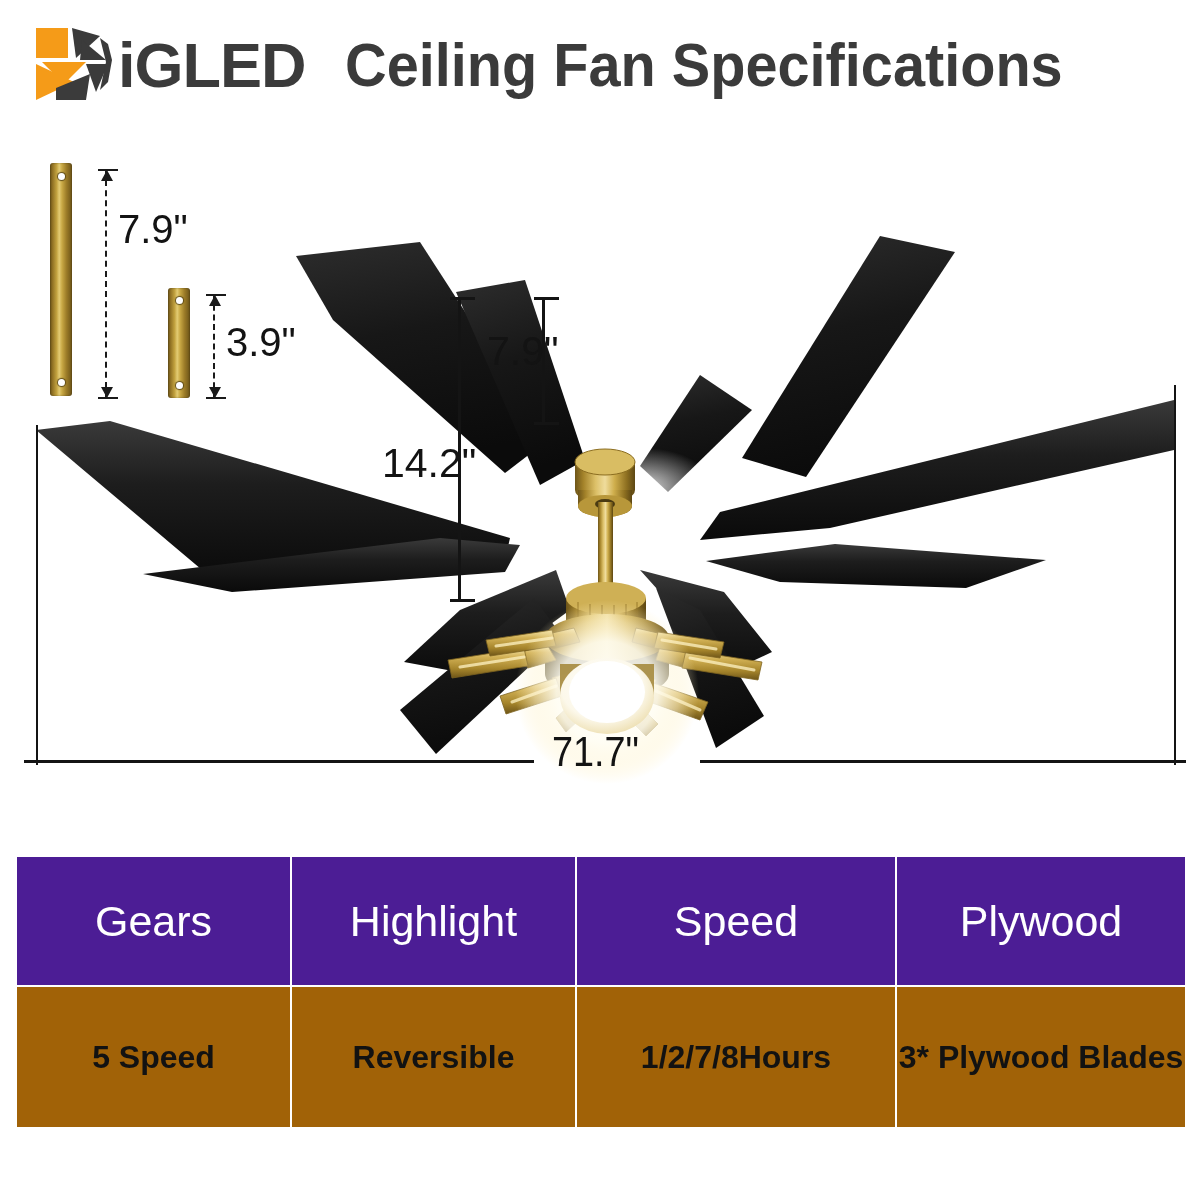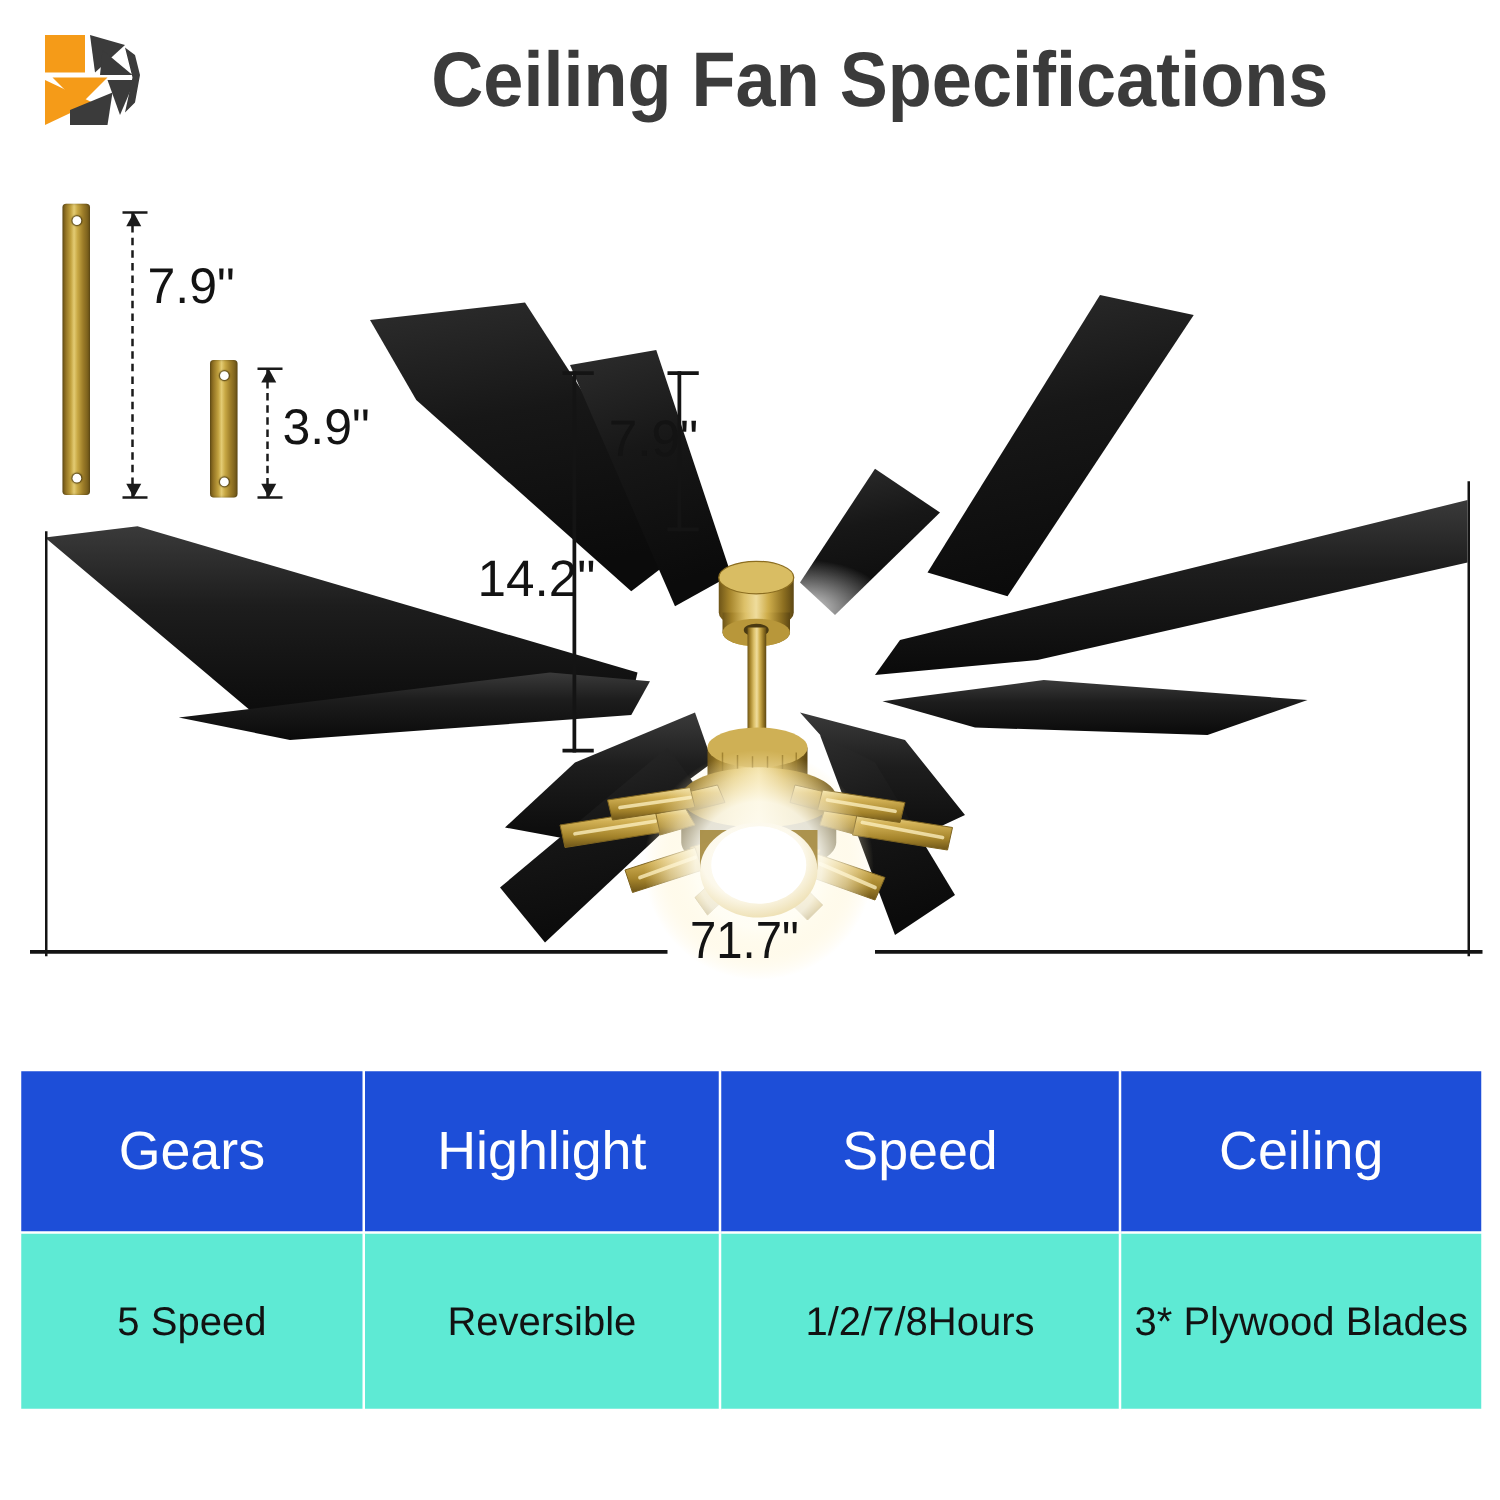--- a/index.html
+++ b/index.html
@@ -199,32 +199,32 @@
     border-collapse: collapse;
     table-layout: fixed;
   }
   #spec-table th, #spec-table td {
     border: 2px solid #ffffff;
     text-align: center;
     vertical-align: middle;
     padding: 0;
   }
   #spec-table th {
-    background: #1d4ed8;
+    background: #4c1d95;
     color: #ffffff;
     height: 128px;
     font-size: 43px;
     font-weight: normal;
   }
   #spec-table td {
-    background: #5eead4;
+    background: #a16207;
     color: #121212;
     height: 140px;
     font-size: 32px;
-    font-weight: normal;
+    font-weight: bold;
   }
   #spec-table col.c1 { width: 275px; }
   #spec-table col.c2 { width: 285px; }
   #spec-table col.c3 { width: 320px; }
   #spec-table col.c4 { width: 290px; }
 </style>
 </head>
 <body>
 
 <div id="header">
@@ -243,20 +243,23 @@
       <polygon points="48,14 72,34 46,34" fill="#3B3B3B"></polygon>
 
       <polygon points="52,38 74,38 62,66" fill="#3B3B3B"></polygon>
 
       <polygon points="22,62 56,48 52,74 22,74" fill="#3B3B3B"></polygon>
 
       <polygon points="66,12 72,36 66,64 74,56 78,34 74,18" fill="#3B3B3B"></polygon>
     </svg>
   </div>
 
+  <div id="logo-word">
+    <span>iGLED</span>
+  </div>
 
   <div id="page-title">Ceiling Fan Specifications</div>
 </div>
 
 <div id="diagram">
 
   <svg id="fan" viewBox="0 0 1200 700" xmlns="http://www.w3.org/2000/svg">
     <defs>
       <linearGradient id="goldV" x1="0" y1="0" x2="1" y2="0">
         <stop offset="0%" stop-color="#6e5518"></stop>
@@ -441,21 +444,21 @@
     <col class="c1">
       <col class="c2">
       <col class="c3">
       <col class="c4">
   </colgroup>
   <thead>
     <tr>
       <th>Gears</th>
       <th>Highlight</th>
       <th>Speed</th>
-      <th>Ceiling</th>
+      <th>Plywood</th>
     </tr>
   </thead>
   <tbody>
     <tr>
       <td>5 Speed</td>
       <td>Reversible</td>
       <td>1/2/7/8Hours</td>
       <td>3* Plywood Blades</td>
     </tr>
   </tbody>

